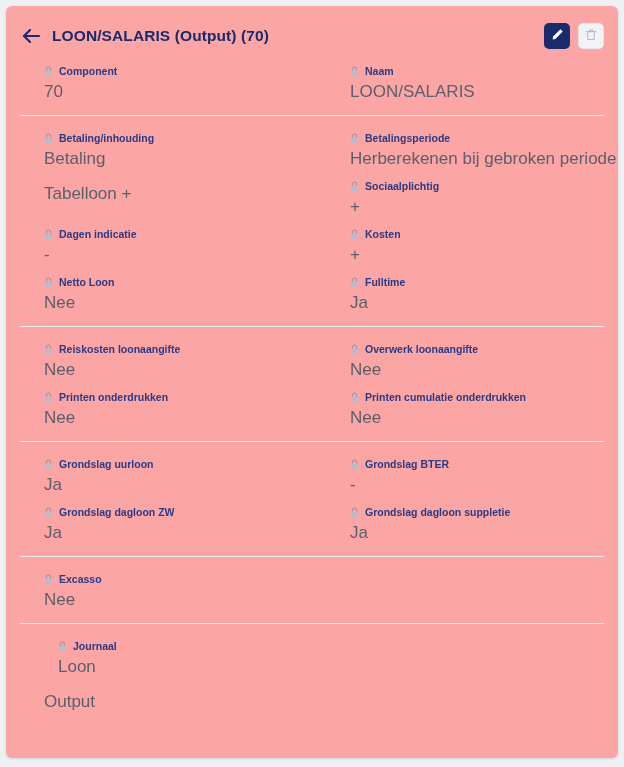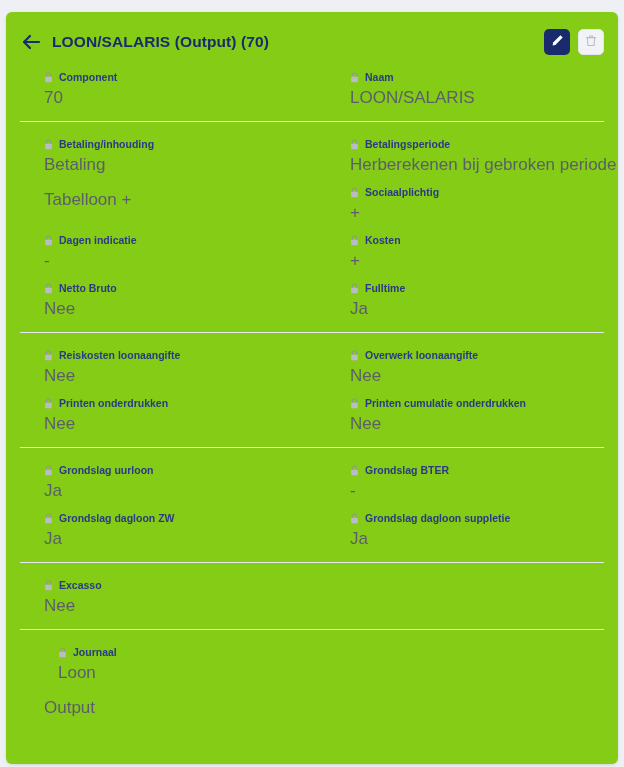--- a/index.html
+++ b/index.html
@@ -12,24 +12,24 @@
     width: 624px;
     height: 767px;
     position: relative;
     overflow: hidden;
     background: #eef0f4;
     box-sizing: border-box;
   }
   .card {
     position: absolute;
     left: 6px;
-    top: 12px;
+    top: 6px;
     width: 612px;
     height: 752px;
-    background: #84cc16;
+    background: #fca5a5;
     border-radius: 6px;
     box-shadow: 0 1px 3px rgba(0,0,0,0.12);
     box-sizing: border-box;
     overflow: hidden;
   }
   .header {
     display: flex;
     align-items: center;
     padding: 16px 14px 8px 14px;
     box-sizing: border-box;
@@ -246,21 +246,21 @@
               <div class="fvalue">+</div>
             </div>
           </div>
           <div class="row">
             <div class="field">
               <div class="flabel">
                 <span class="lock"><svg width="9" height="11" viewBox="0 0 10 12">
                     <path d="M2.6 5.2 V3.4 a2.4 2.4 0 0 1 4.8 0 V5.2" fill="none" stroke="#8e93a3" stroke-width="1.1"></path>
                     <rect x="1.3" y="5.1" width="7.4" height="6.2" rx="1" fill="#b9bcc6"></rect>
                   </svg></span>
-                <span>Netto Bruto</span>
+                <span>Netto Loon</span>
               </div>
               <div class="fvalue">Nee</div>
             </div>
             <div class="field right">
               <div class="flabel">
                 <span class="lock"><svg width="9" height="11" viewBox="0 0 10 12">
                     <path d="M2.6 5.2 V3.4 a2.4 2.4 0 0 1 4.8 0 V5.2" fill="none" stroke="#8e93a3" stroke-width="1.1"></path>
                     <rect x="1.3" y="5.1" width="7.4" height="6.2" rx="1" fill="#b9bcc6"></rect>
                   </svg></span>
                 <span>Fulltime</span>

